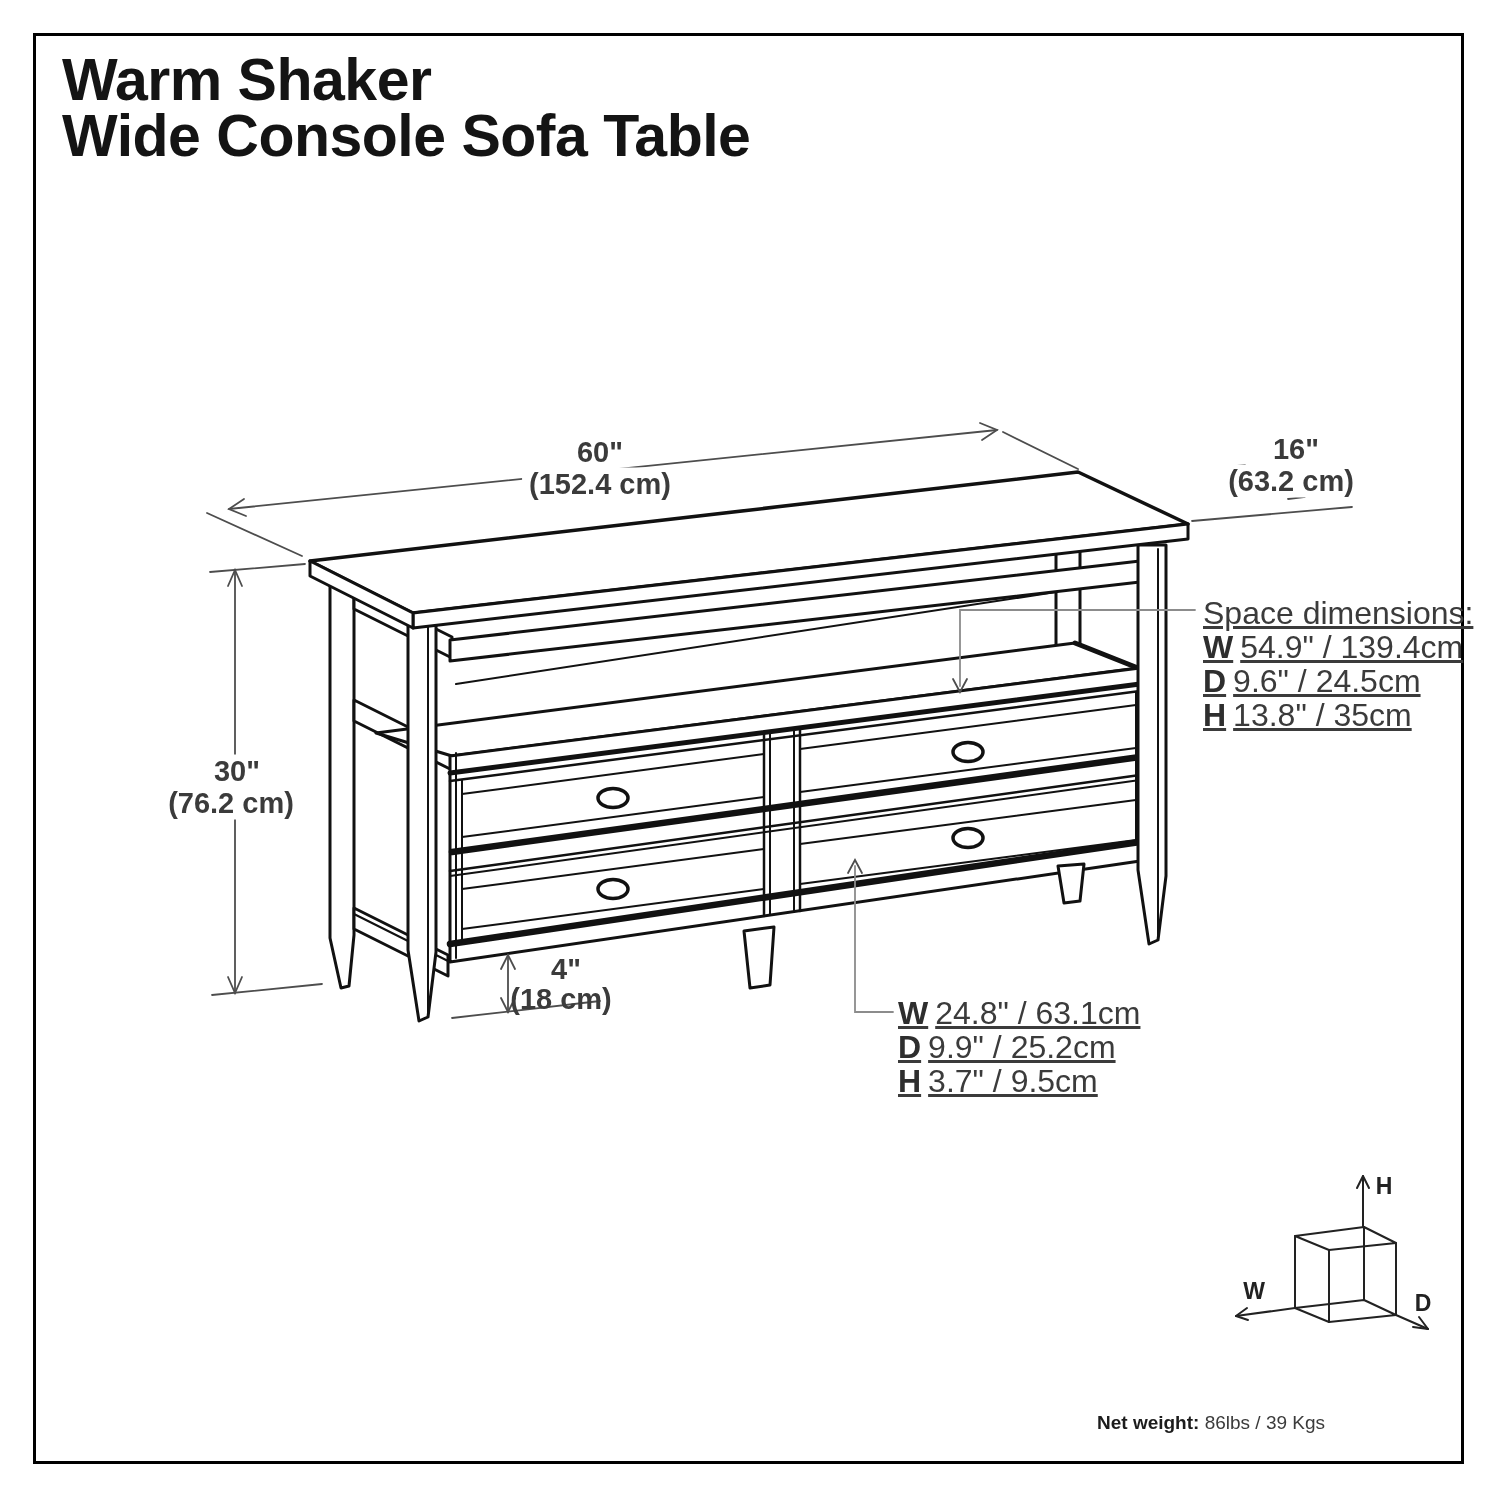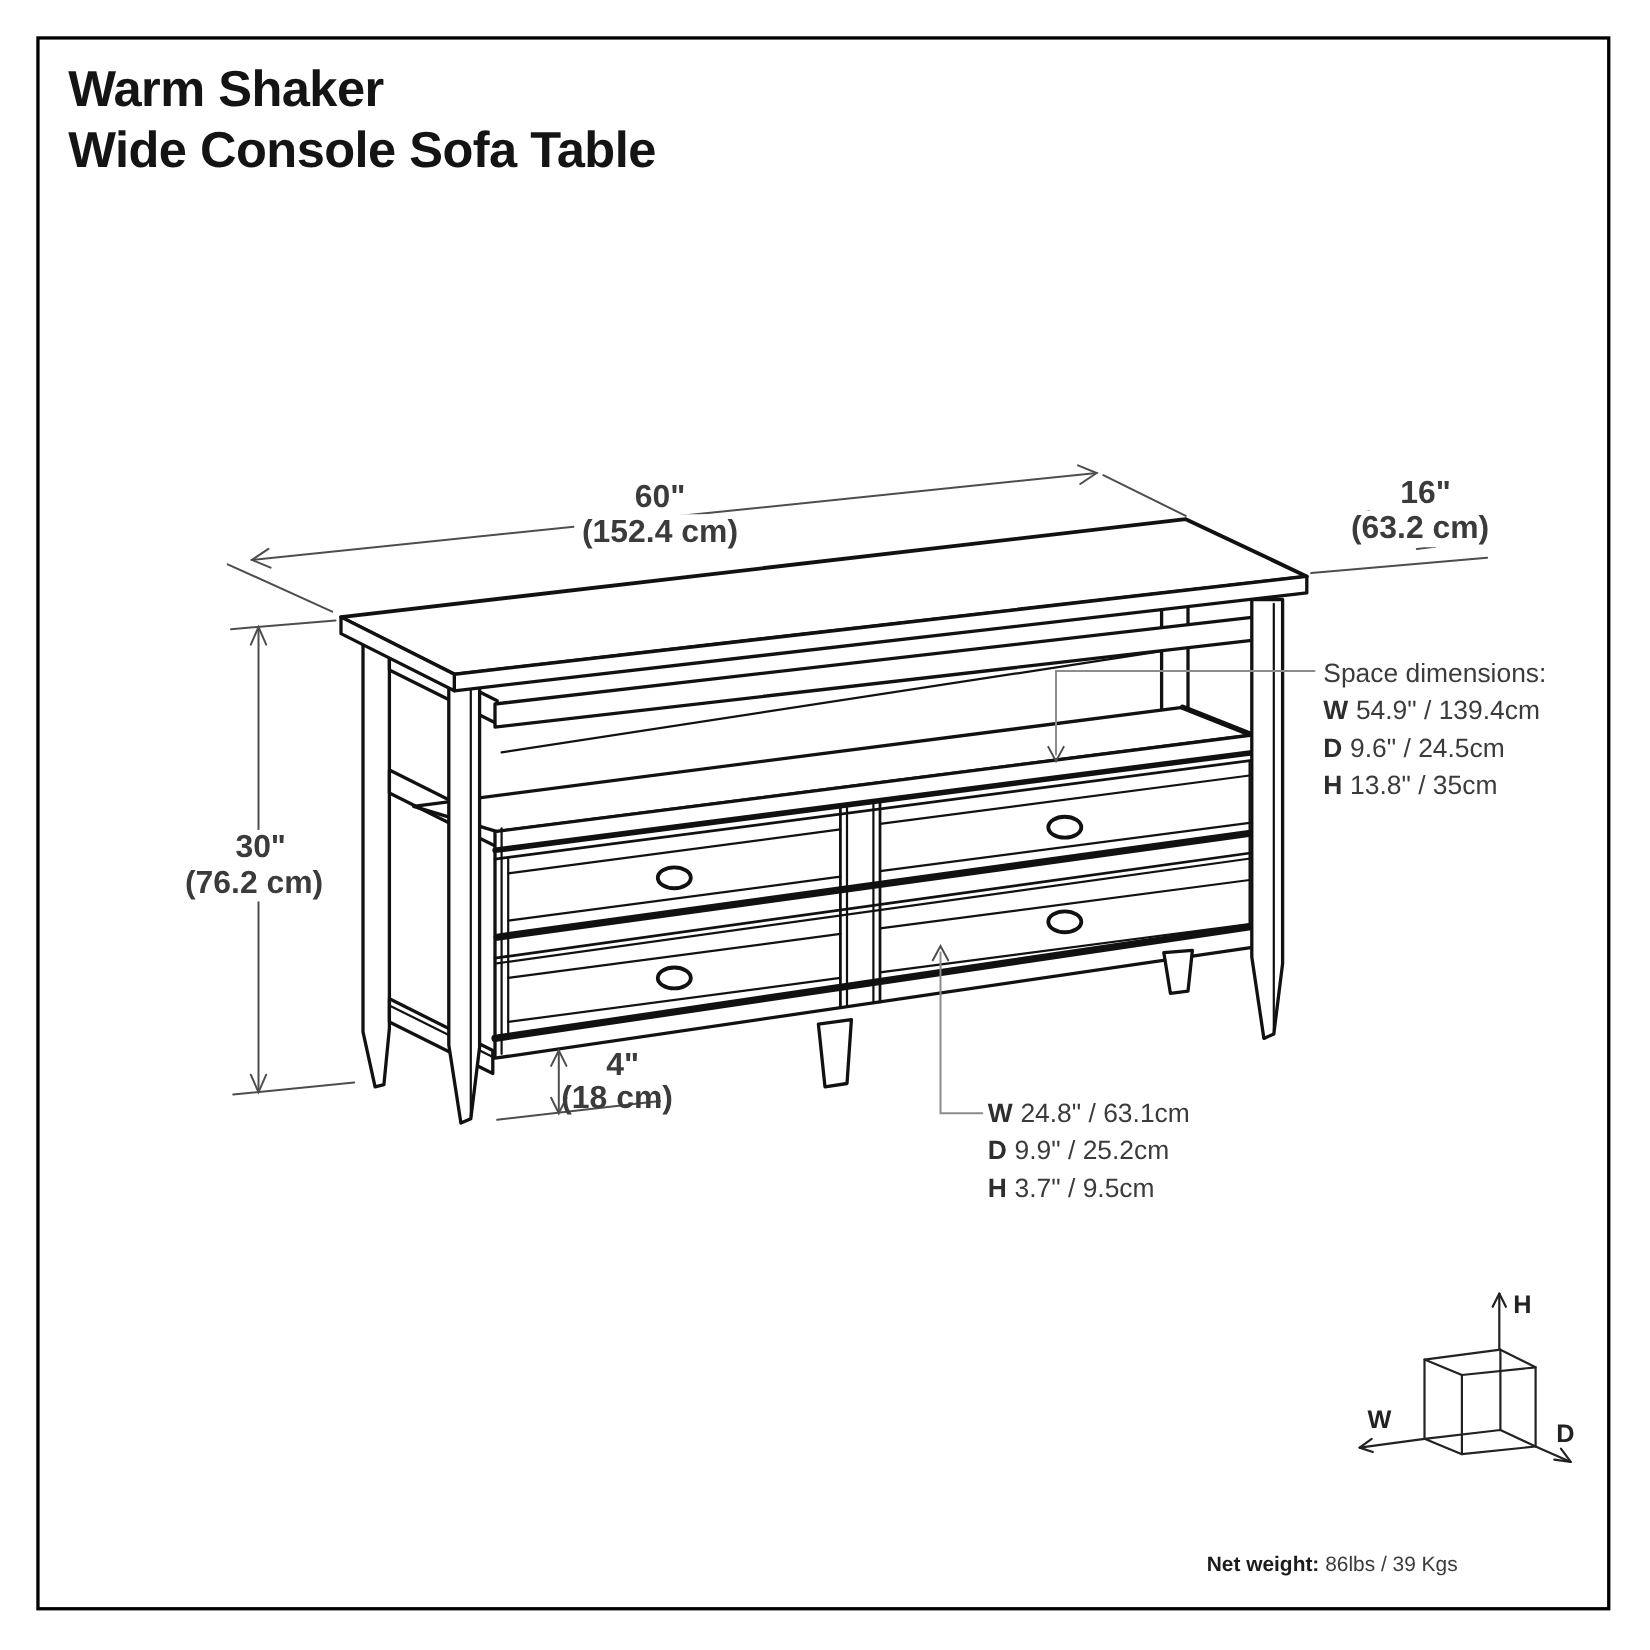--- a/index.html
+++ b/index.html
@@ -1,26 +1,26 @@
 <!DOCTYPE html>
 <html><head>
 <meta charset="utf-8">
 <style>
   html,body{margin:0;padding:0;background:#fff;}
   .page{position:relative;width:1500px;height:1500px;background:#fff;
         font-family:"Liberation Sans", sans-serif;overflow:hidden;}
   .frame{position:absolute;left:33px;top:33px;width:1431px;height:1431px;
          border:3px solid #000;box-sizing:border-box;}
-  .title{position:absolute;left:62px;top:52px;font-size:46px;line-height:56px;
+  .title{position:absolute;left:62px;top:52px;font-size:59px;line-height:56px;
          font-weight:700;color:#141414;letter-spacing:-0.5px;}
   .art{position:absolute;left:0;top:0;width:1500px;height:1500px;}
   .lbl{position:absolute;transform:translate(-50%,-50%);font-size:29px;font-weight:700;
        color:#3b3b3b;white-space:nowrap;text-align:center;}
   .lbl.bg{background:#fff;padding:0 7px;}
-  .spec{position:absolute;font-size:24px;line-height:34px;color:#3b3b3b;white-space:nowrap;}
+  .spec{position:absolute;font-size:32px;line-height:34px;color:#3b3b3b;white-space:nowrap;text-decoration:underline;}
   .spec b{font-weight:700;color:#2e2e2e;margin-right:7px;}
   .netweight{position:absolute;font-size:19px;color:#3b3b3b;white-space:nowrap;}
   .netweight b{font-weight:700;color:#1c1c1c;}
   .axis-lbl{position:absolute;transform:translate(-50%,-50%);font-size:23px;
             font-weight:700;color:#222;}
 </style>
 </head>
 <body>
 
 <div class="page">

